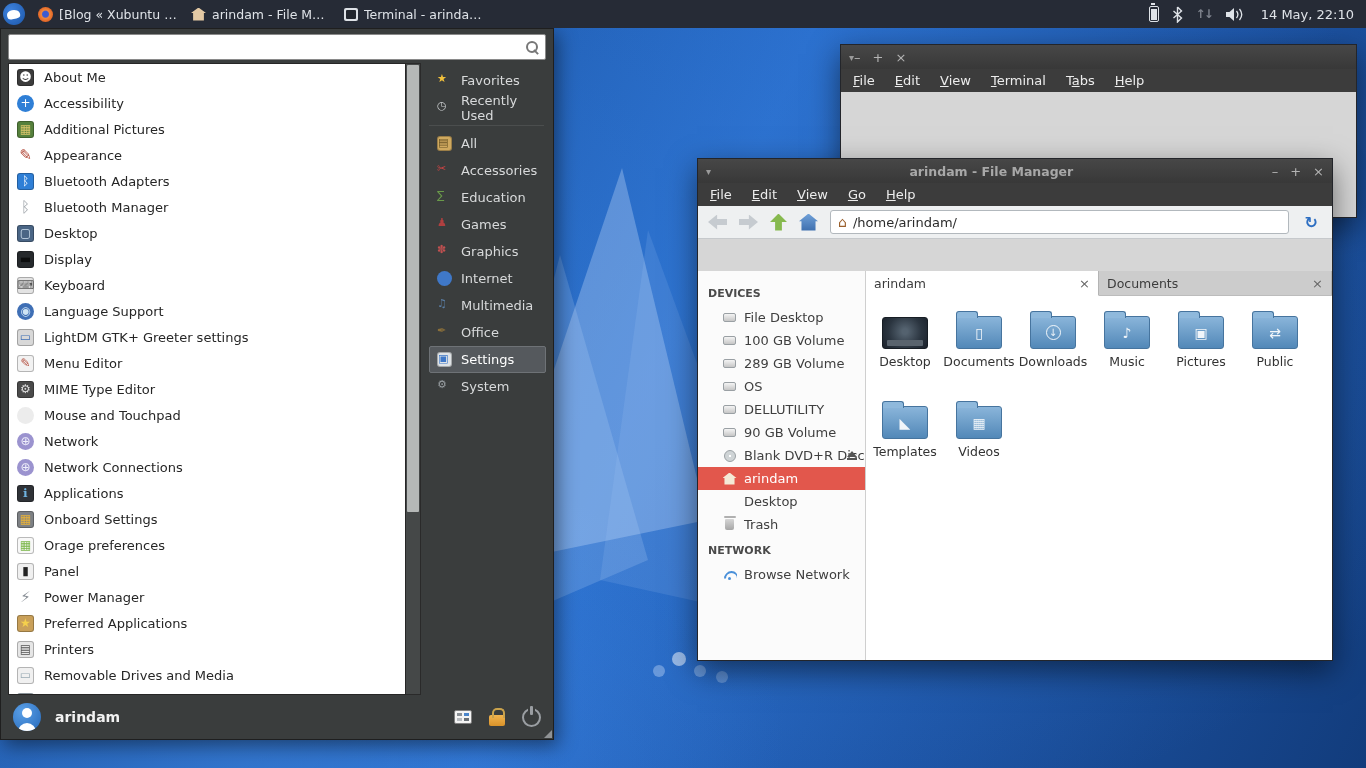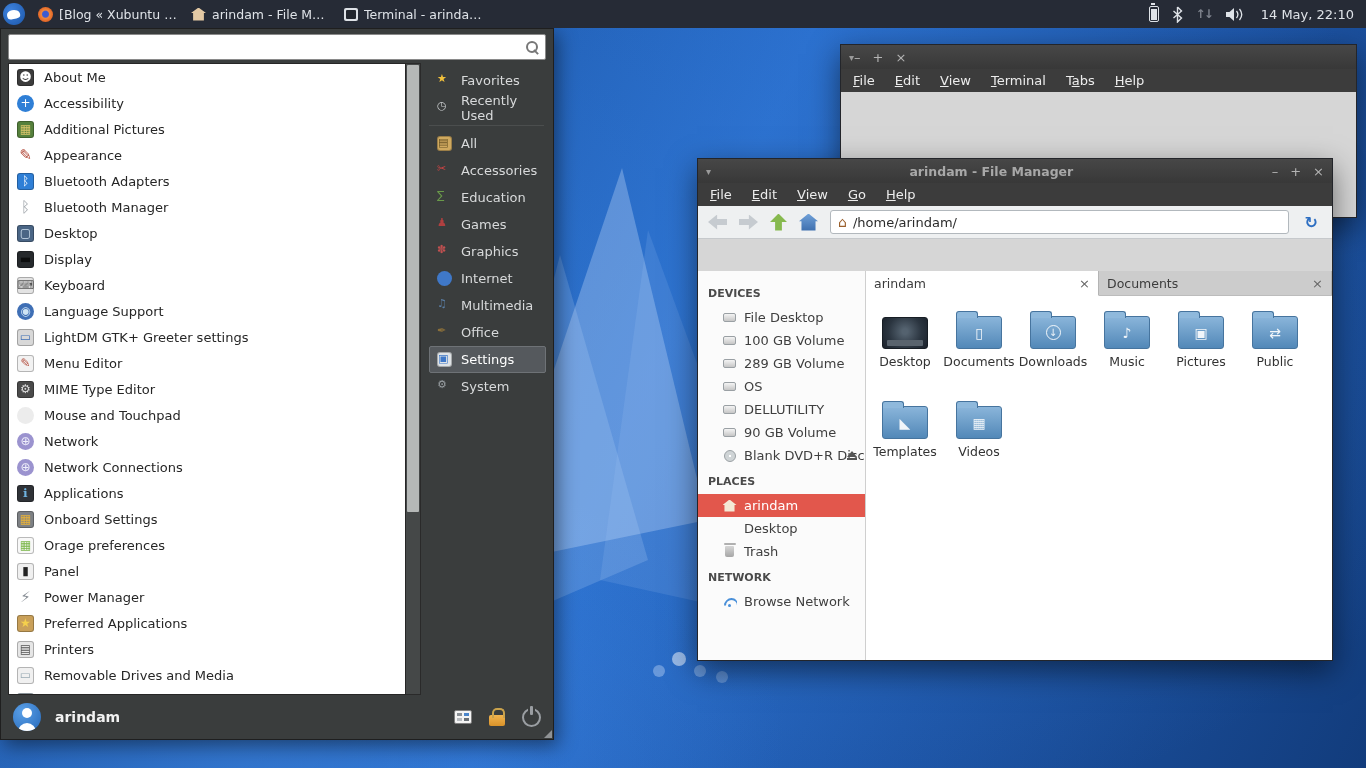--- a/index.html
+++ b/index.html
@@ -269,21 +269,20 @@
         <div class="sb-item">
           <span class="mi">
             <span class="mi-disc"></span>
           </span>
           <span>Blank DVD+R Disc</span>
           <span class="eject">
             <b></b>
             <i></i>
           </span>
         </div>
-        <div class="sb-header">PLACES</div>
         <div class="sb-item sel">
           <span class="mi">
             <span class="mi-home"></span>
           </span>
           <span>arindam</span>
         </div>
         <div class="sb-item">
           <span class="mi">
             <span class="mi-monitor"></span>
           </span>

